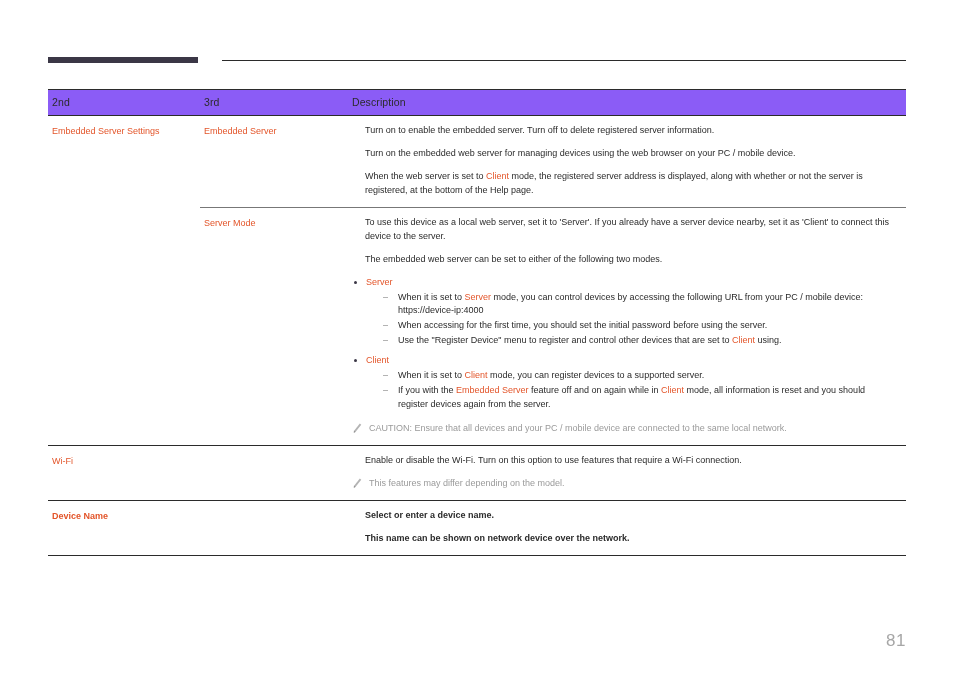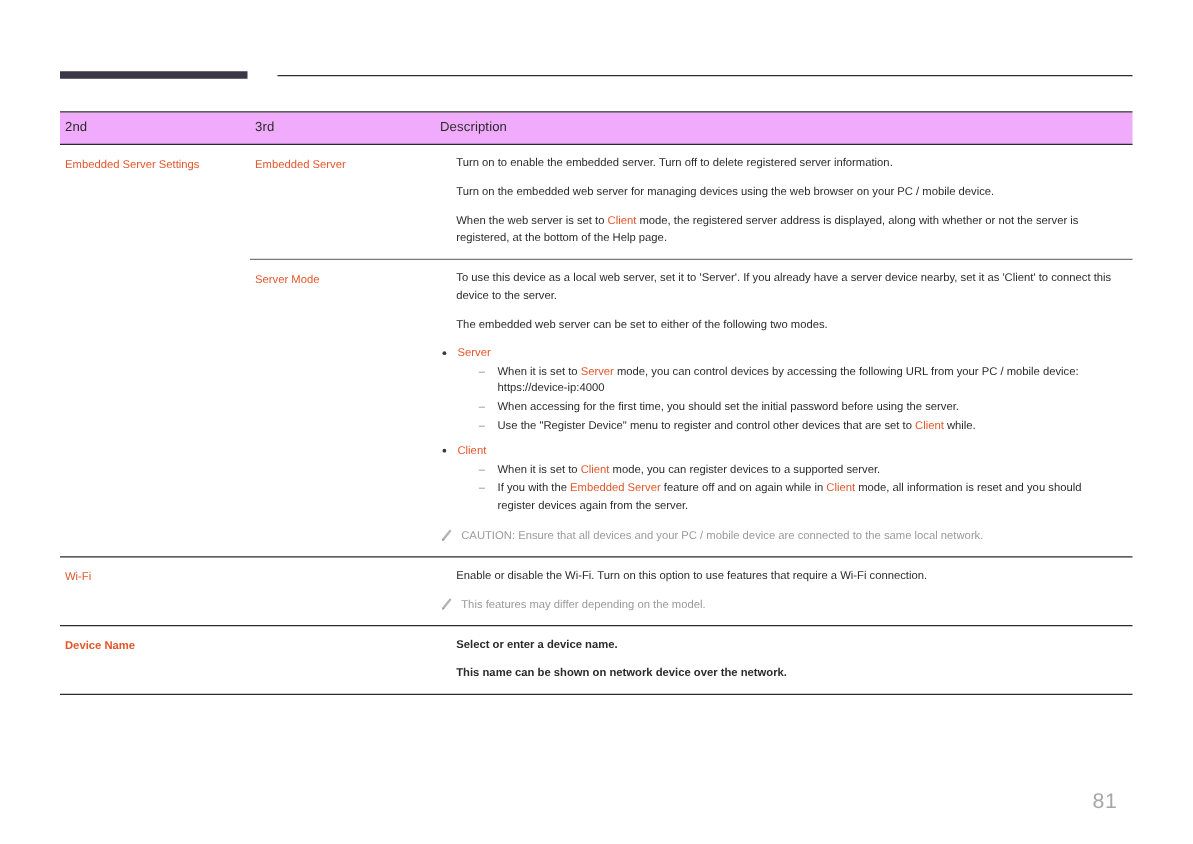--- a/index.html
+++ b/index.html
@@ -48,21 +48,21 @@
     top: 89px;
     width: 858px;
     border-collapse: collapse;
     table-layout: fixed;
   }
   .doc-table col.c1 { width: 152px; }
   .doc-table col.c2 { width: 148px; }
   .doc-table col.c3 { width: 558px; }
 
   .doc-table thead th {
-    background: #f0abfc;
+    background: #8b5cf6;
     border-top: 1.6px solid #2b2b2b;
     border-bottom: 1.6px solid #2b2b2b;
     text-align: left;
     font-weight: normal;
     font-size: 10.5px;
     color: #2b2b2b;
     padding: 6px 4px 7px 4px;
     letter-spacing: .1px;
   }
 
@@ -147,21 +147,21 @@
     flex: none;
     width: 10px;
     height: 11px;
     margin-top: 1px;
   }
   .note .note-text { line-height: 1.5; }
 
   
   .page-num {
     position: absolute;
-    right: 60px;
+    right: 48px;
     bottom: 24px;
     font-size: 17px;
     color: #a6a6a6;
     letter-spacing: .5px;
   }
 </style>
 </head>
 <body>
 
 <div class="header-rules">
@@ -205,21 +205,21 @@
             <span class="dot"></span>
             <span class="b1-label">Server</span>
             <ul class="b2">
               <li>
                 <span class="dash">–</span><span>When it is set to </span><span class="hl">Server</span><span> mode, you can control devices by accessing the following URL from your PC / mobile device: https://device-ip:4000</span>
               </li>
               <li>
                 <span class="dash">–</span><span>When accessing for the first time, you should set the initial password before using the server.</span>
               </li>
               <li>
-                <span class="dash">–</span><span>Use the "Register Device" menu to register and control other devices that are set to </span><span class="hl">Client</span><span> while.</span>
+                <span class="dash">–</span><span>Use the "Register Device" menu to register and control other devices that are set to </span><span class="hl">Client</span><span> using.</span>
               </li>
             </ul>
           </li>
 
           <li class="bullet-item">
             <span class="dot"></span>
             <span class="b1-label">Client</span>
             <ul class="b2">
               <li>
                 <span class="dash">–</span><span>When it is set to </span><span class="hl">Client</span><span> mode, you can register devices to a supported server.</span>

